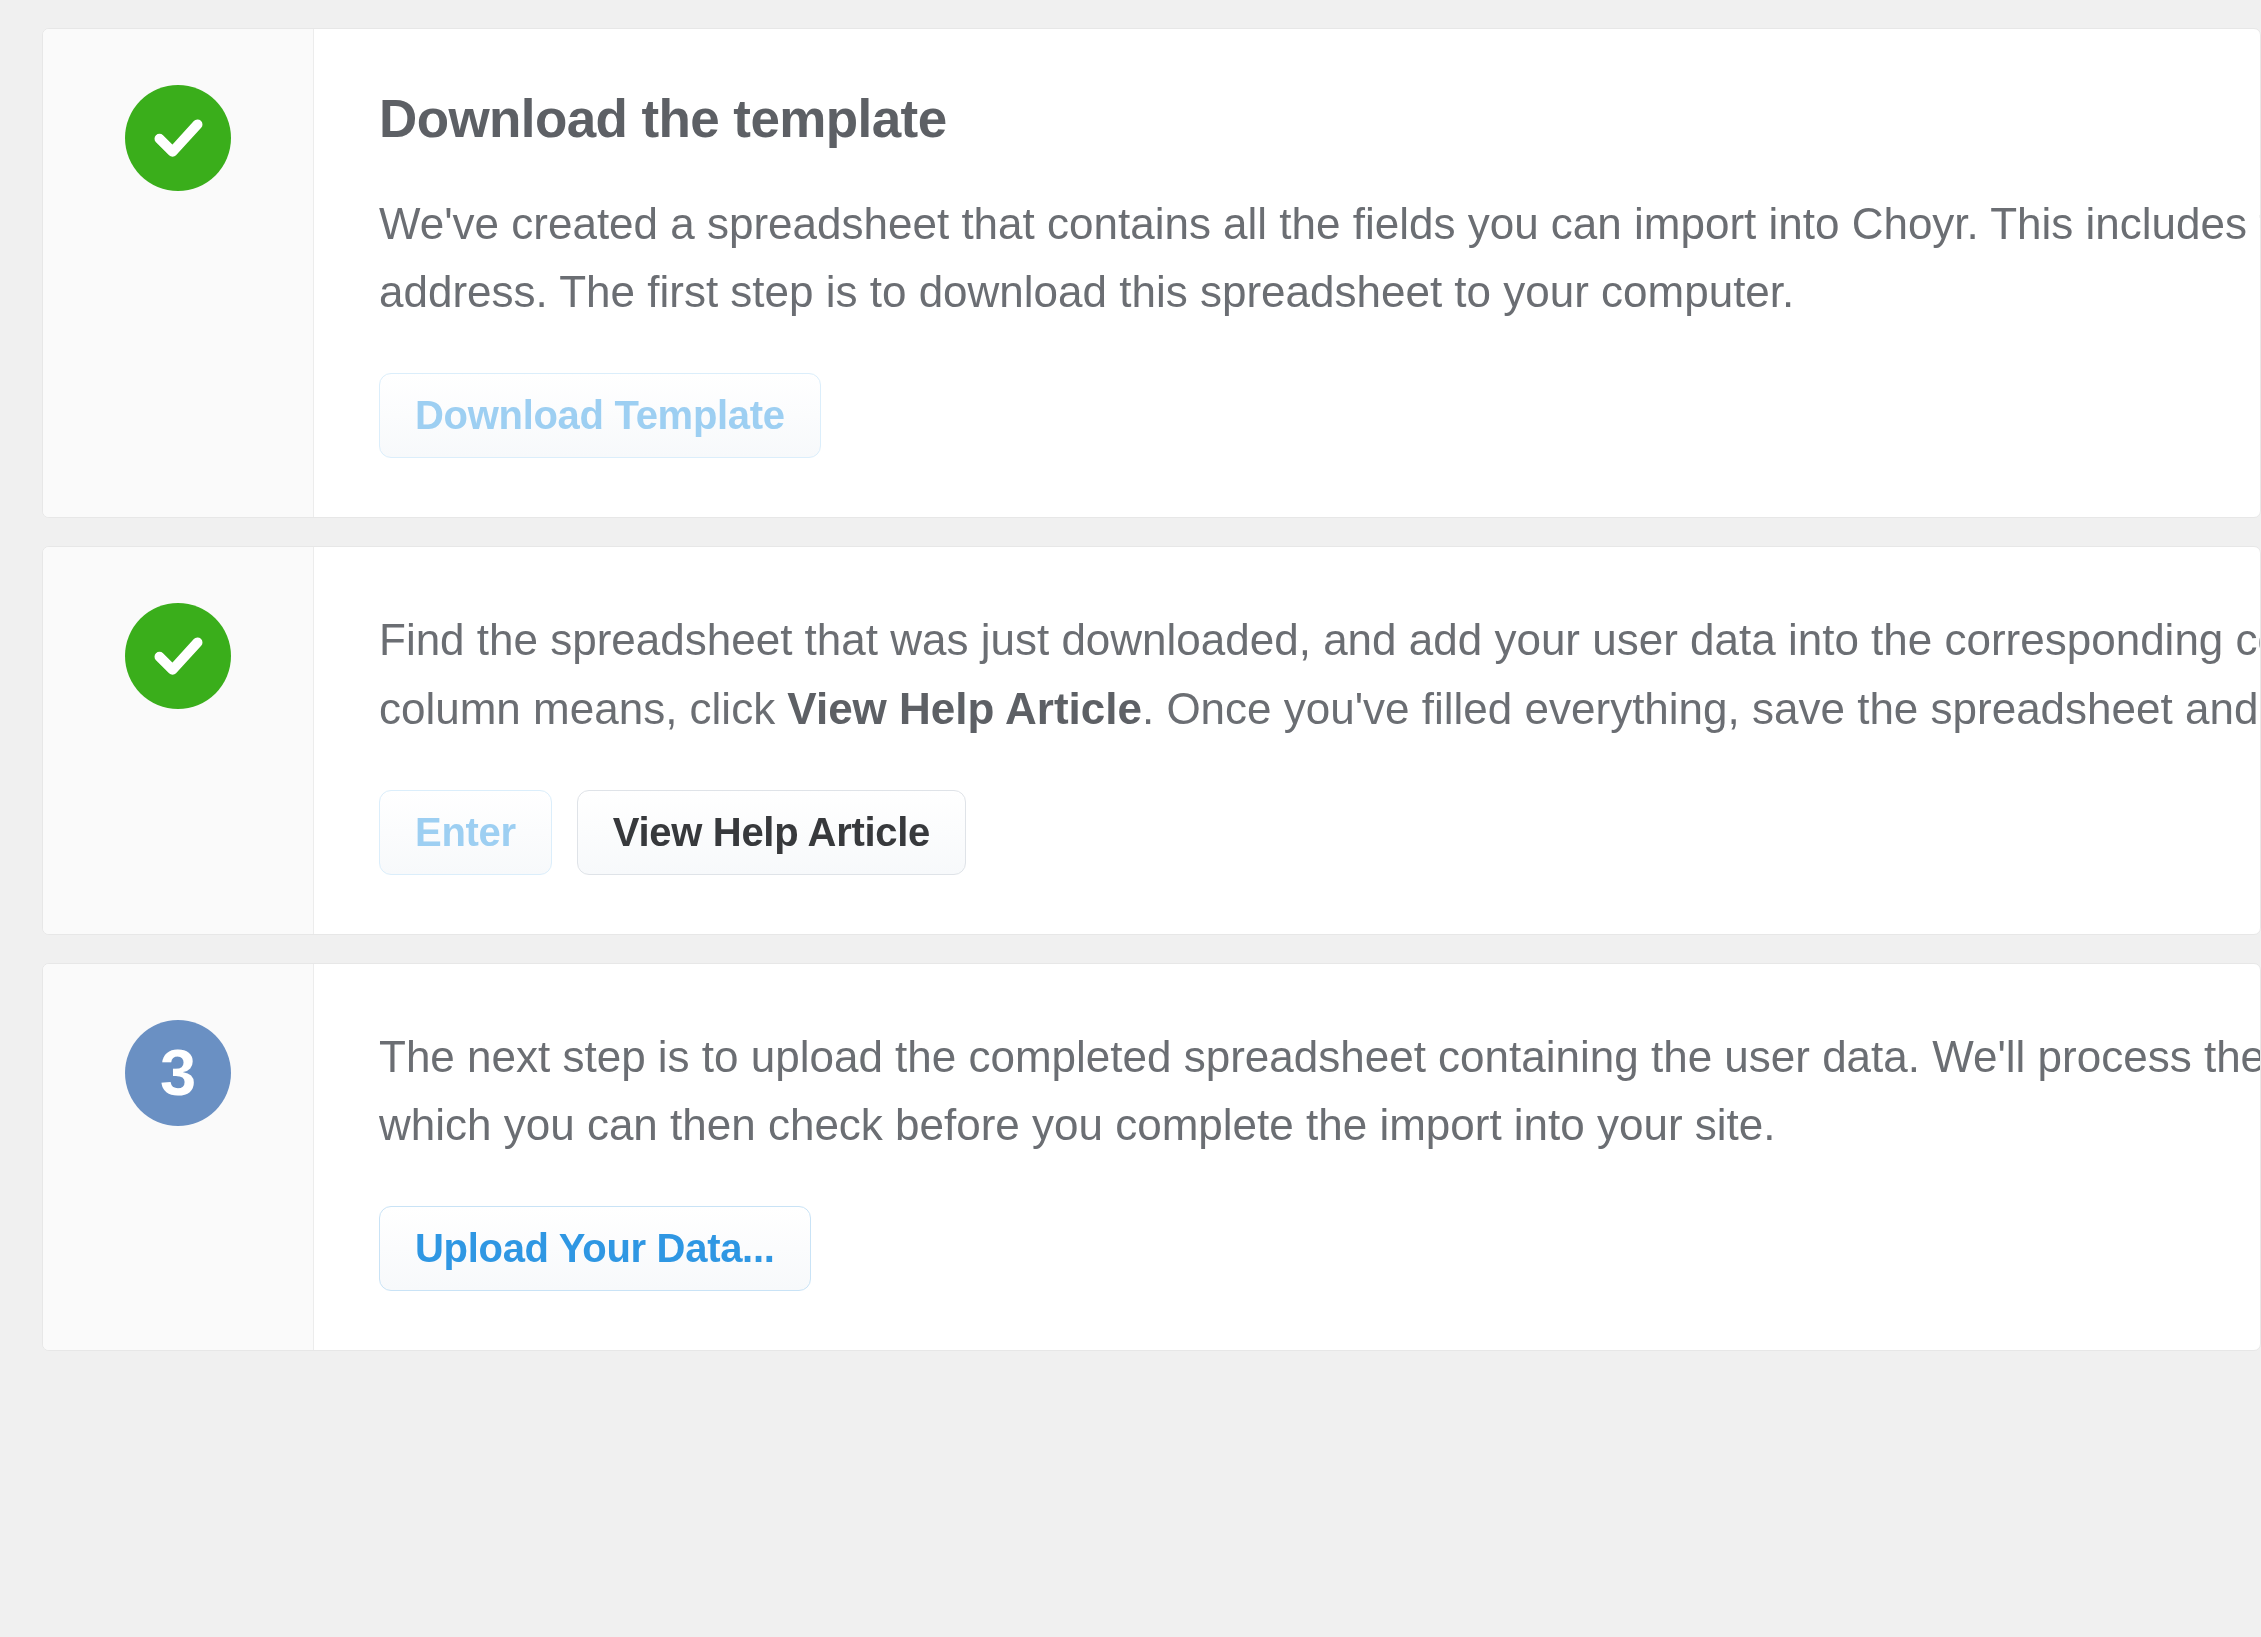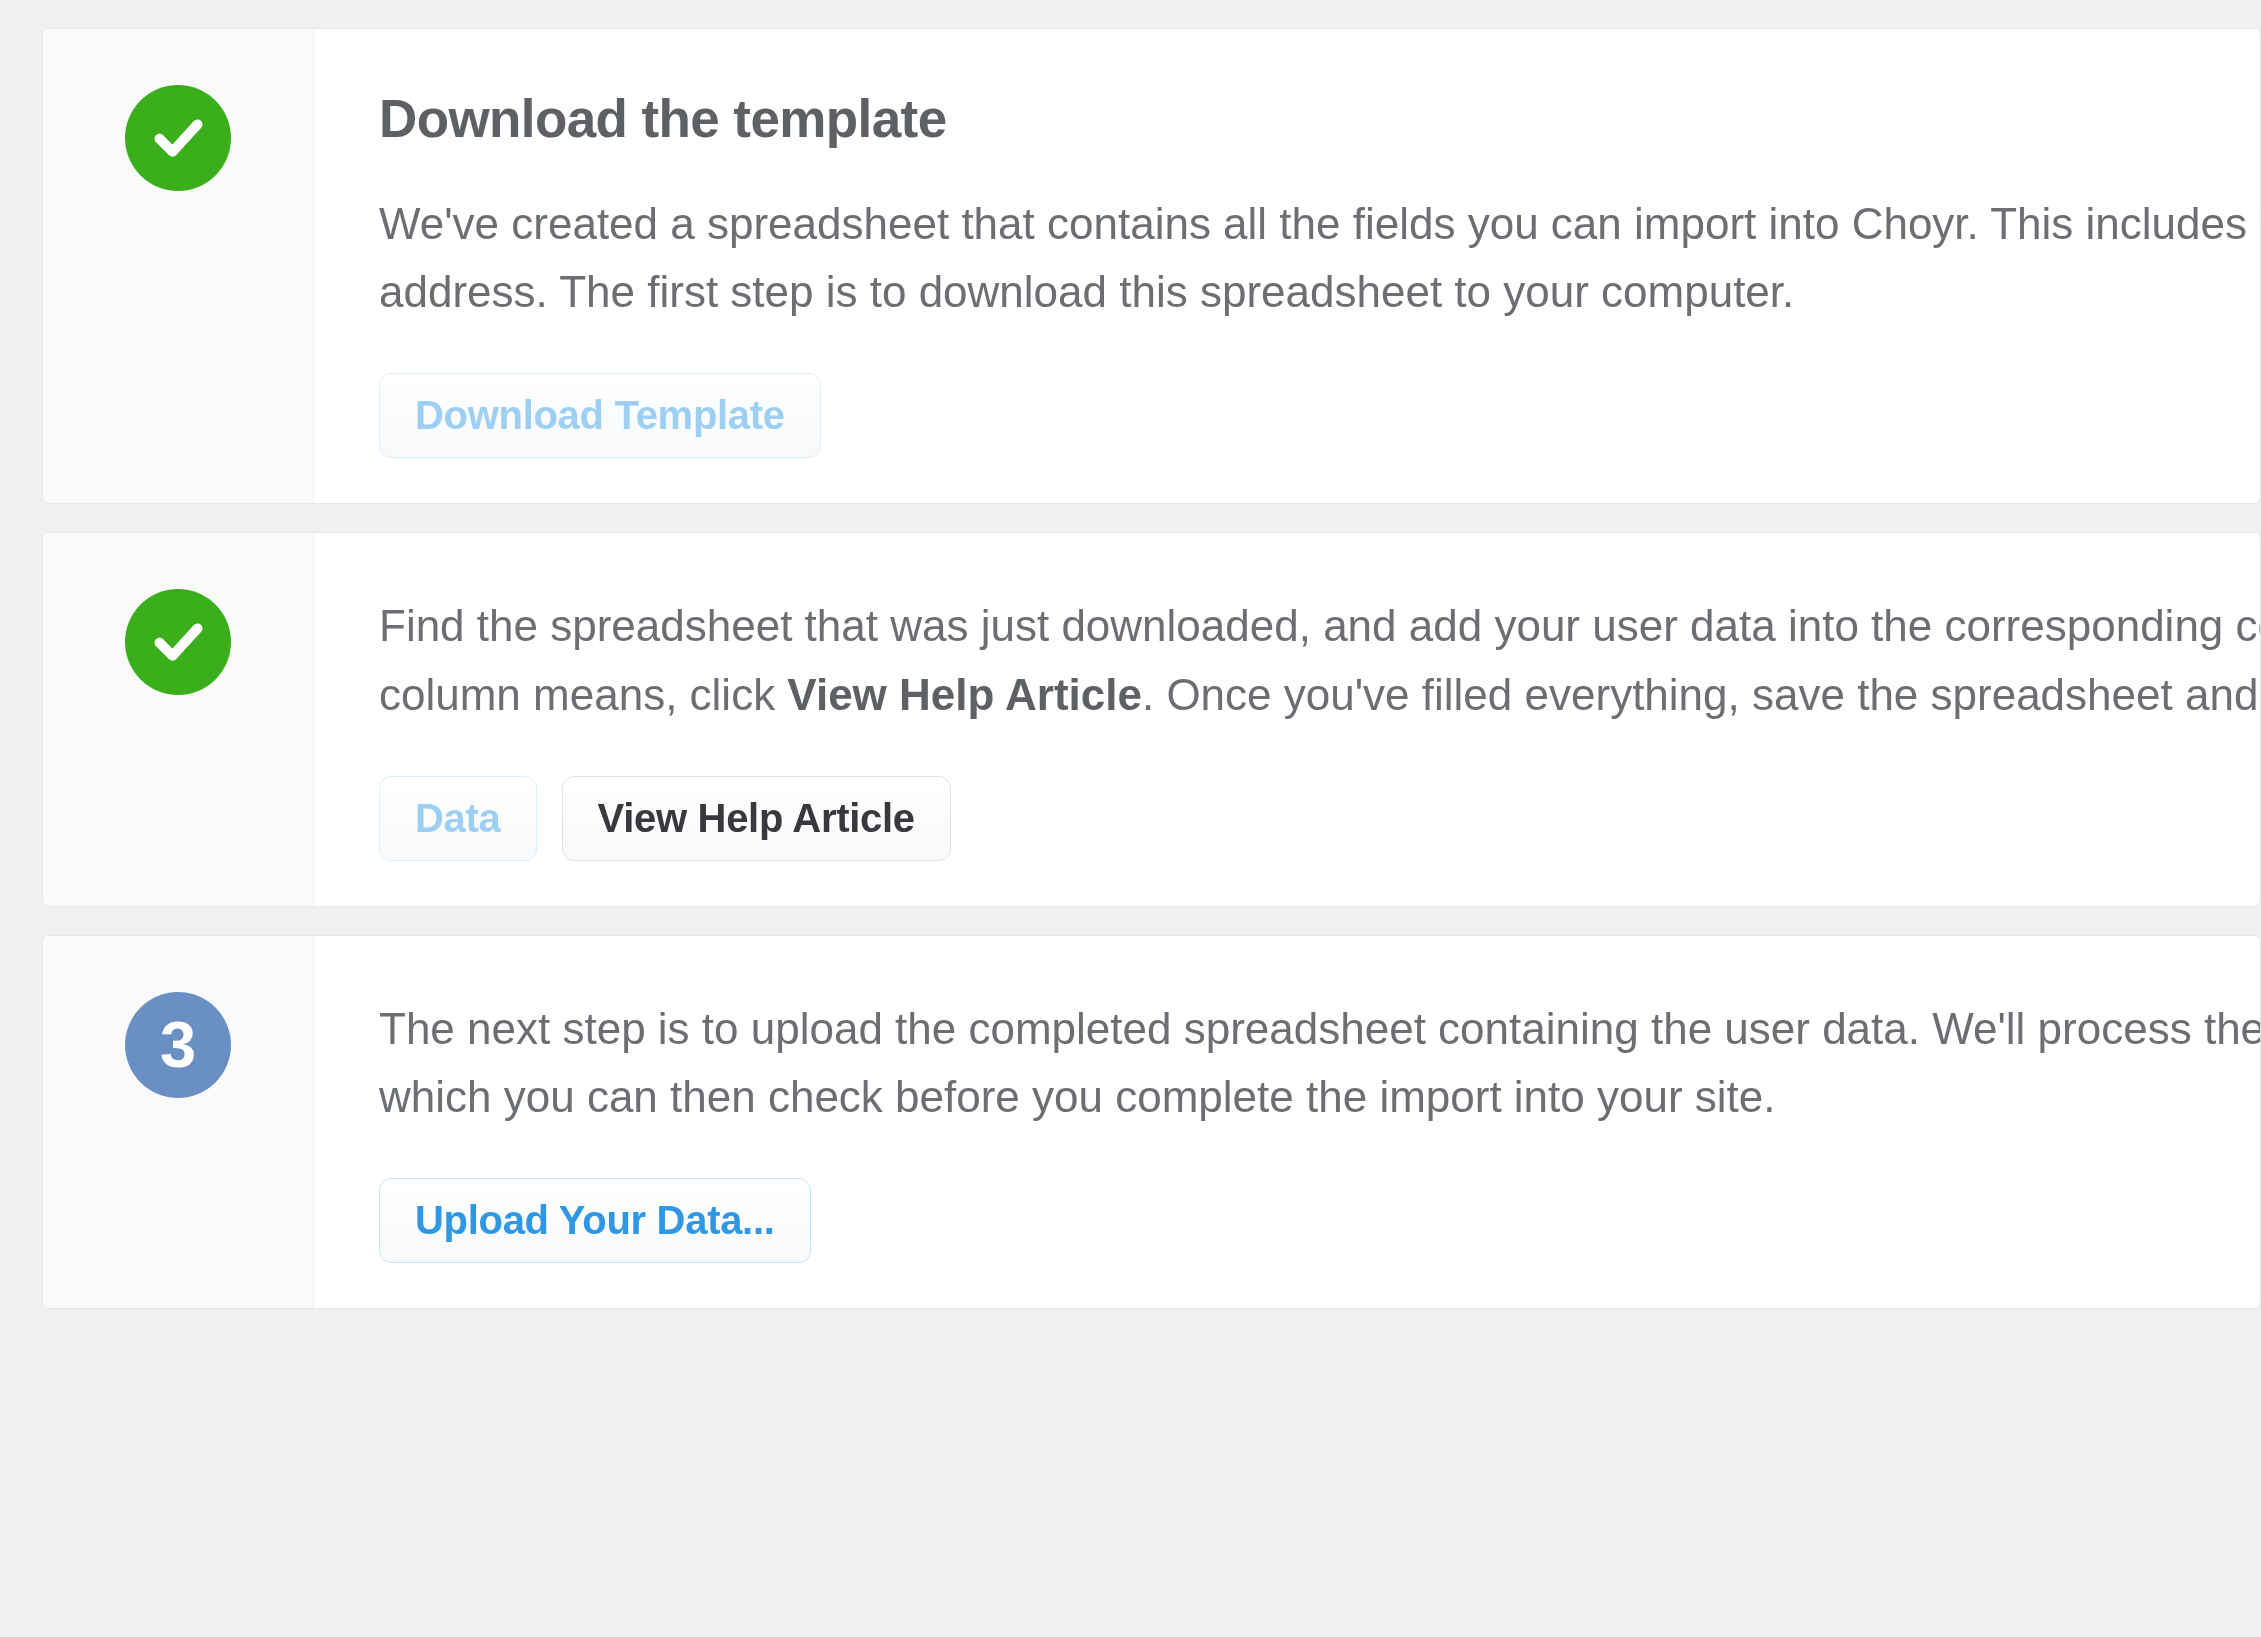--- a/index.html
+++ b/index.html
@@ -41,21 +41,21 @@
   .badge-done { background: #3aae1b; }
   .badge-num  { background: #6a90c3; }
   .badge-done svg { width: 57px; height: 57px; }
   .badge-num span {
     color: #ffffff;
     font-size: 65px;
     font-weight: 700;
     line-height: 1;
   }
   .card-body {
-    padding: 59px 0 45px 65px;
+    padding: 59px 0 59px 65px;
     flex: 1;
     white-space: nowrap;
     overflow: hidden;
   }
   .card-title {
     font-size: 53px;
     font-weight: 700;
     color: #5d6065;
     margin-bottom: 41px;
     letter-spacing: -0.6px;
@@ -115,21 +115,21 @@
       <span>
         <svg viewBox="0 0 24 24" fill="none" stroke="#ffffff" stroke-width="4.2" stroke-linecap="round" stroke-linejoin="round">
             <polyline points="4 12.5 9.5 18 20 6.5"></polyline>
           </svg>
       </span>
     </div>
   </div>
   <div class="card-body">
     <p class="card-desc">Find the spreadsheet that was just downloaded, and add your user data into the corresponding columns. For help on what each column means, click <b>View Help Article</b>. Once you've filled everything, save the spreadsheet and click .</p>
     <div class="btn-row">
-      <button class="btn btn-primary-light">Data</button>
+      <button class="btn btn-primary-light">Enter</button>
       <button class="btn btn-secondary">View Help Article</button>
     </div>
   </div>
 </div>
 
 <div class="card">
   <div class="card-left">
     <div class="badge badge-num">
       <span>3</span>
     </div>

